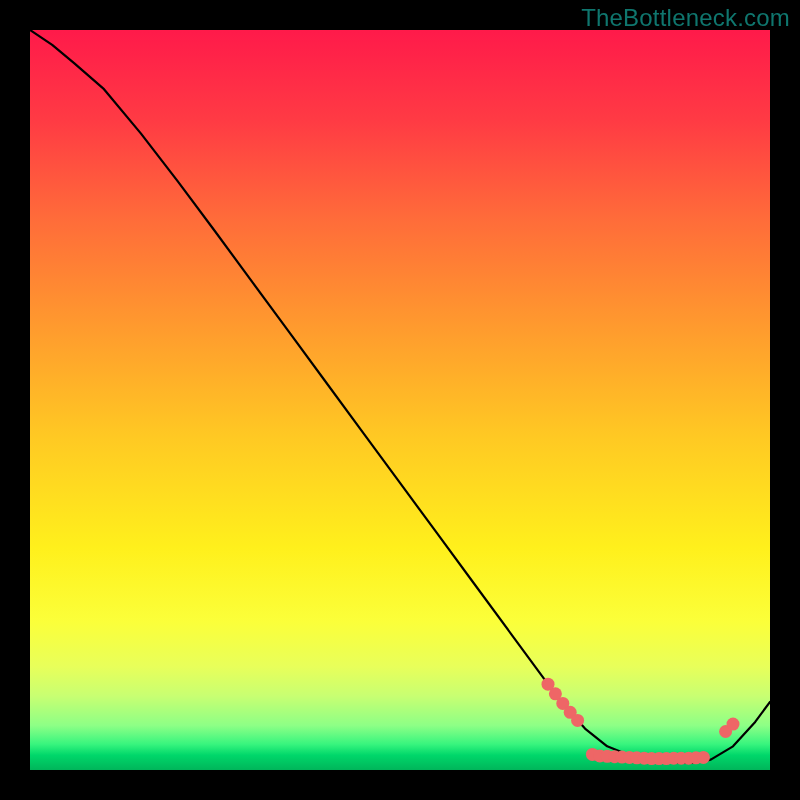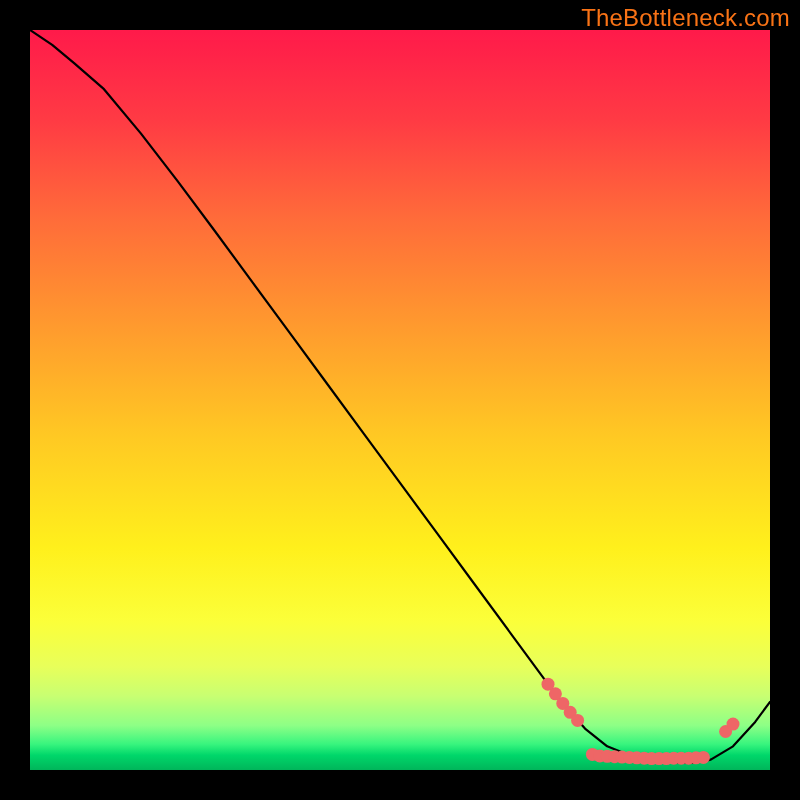--- a/index.html
+++ b/index.html
@@ -14,21 +14,21 @@
   .frame {
     position: relative;
     width: 800px;
     height: 800px;
     background: #000;
   }
   .watermark {
     position: absolute;
     top: 4px;
     right: 10px;
-    color: #f97316;
+    color: #0f766e;
     font-size: 24px;
     font-weight: 500;
     letter-spacing: 0.2px;
     z-index: 5;
   }
   .plot-area {
     position: absolute;
     left: 30px;
     top: 30px;
     width: 740px;

